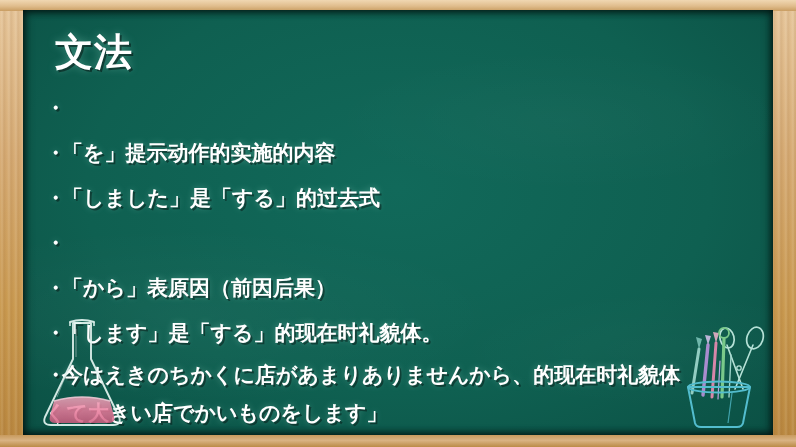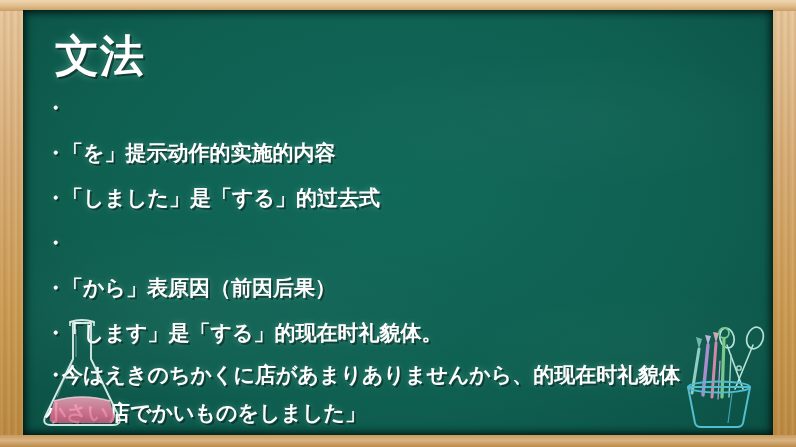--- a/index.html
+++ b/index.html
@@ -75,21 +75,21 @@
       radial-gradient(45% 24% at 72% 26%, rgba(255,255,255,0.025), rgba(255,255,255,0) 70%),
       radial-gradient(40% 20% at 85% 80%, rgba(255,255,255,0.020), rgba(255,255,255,0) 70%);
     pointer-events: none;
   }
 
   
   #title {
     position: absolute;
     left: 32px;
     top: 17px;
-    font-size: 44px;
+    font-size: 38px;
     font-weight: bold;
     color: #ffffff;
     letter-spacing: 1px;
     text-shadow:
       2px 2px 0 rgba(0,0,0,0.45),
       0 0 8px rgba(180,255,235,0.35);
     white-space: nowrap;
   }
 
   #bullets {
@@ -196,21 +196,21 @@
         <span class="bullet-dot">・</span>
         <span class="bullet-text">「します」是「する」的现在时礼貌体。</span>
       </div>
 
       <div class="bullet-line wrap">
         <div class="row1">
           <span class="bullet-dot">・</span>
           <span class="bullet-text">今はえきのちかくに店があまりありませんから、的现在时礼貌体</span>
         </div>
         <div class="row2">
-          <span class="bullet-text">小さい店でかいものをしました」</span>
+          <span class="bullet-text">くて大きい店でかいものをします」</span>
         </div>
       </div>
 
     </div>
 
     <svg id="flask-art" viewBox="0 0 100 118">
       <defs>
         <linearGradient id="liq" x1="0" y1="0" x2="0" y2="1">
           <stop offset="0%" stop-color="#f2a6bc"></stop>
           <stop offset="55%" stop-color="#e8799a"></stop>

